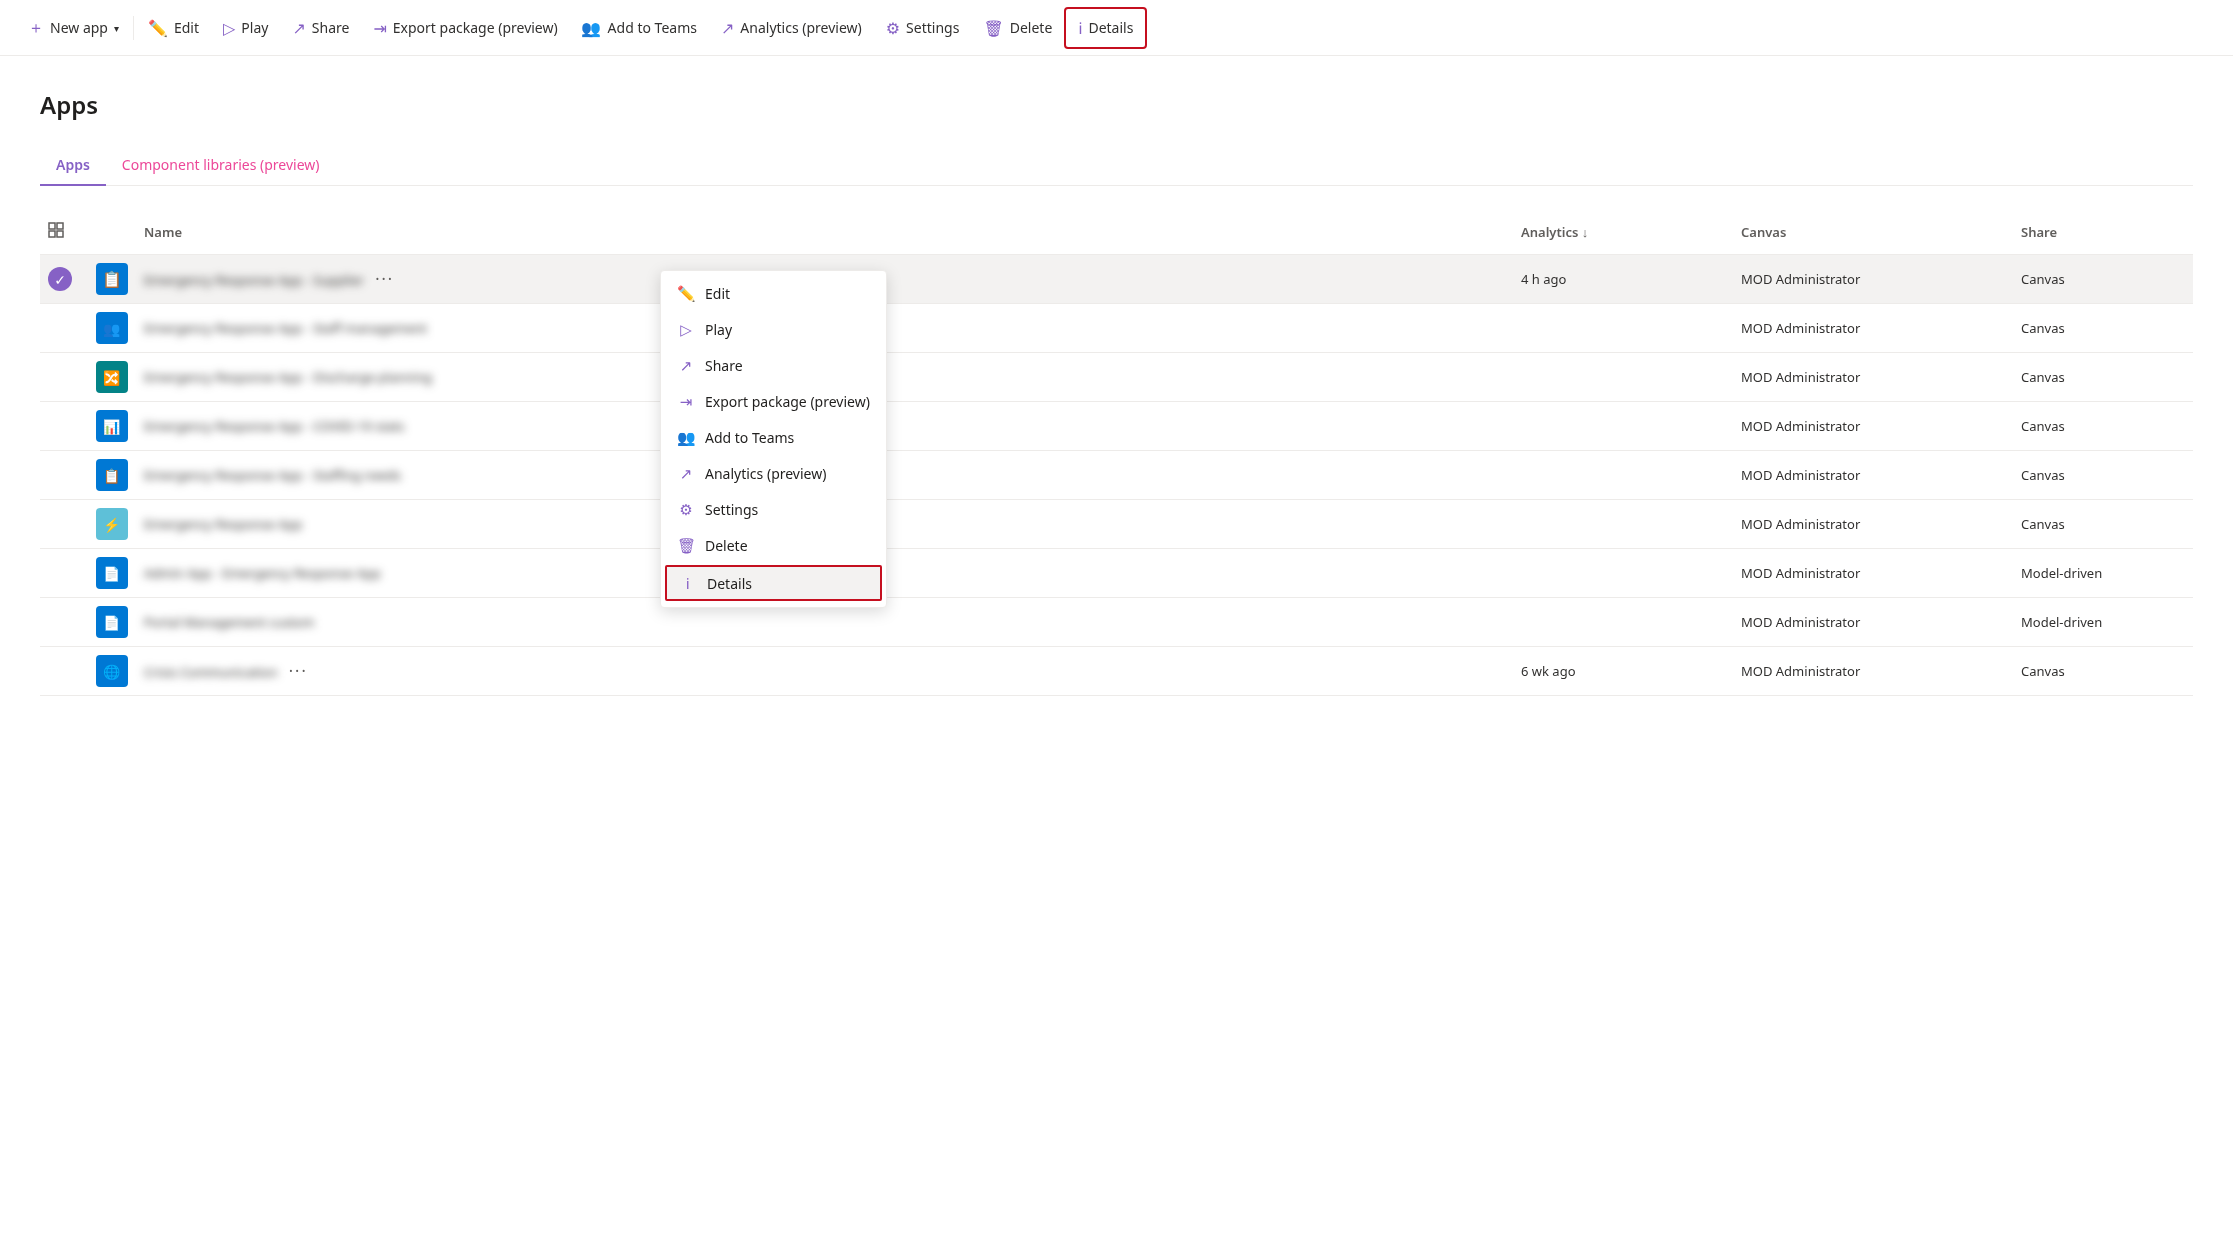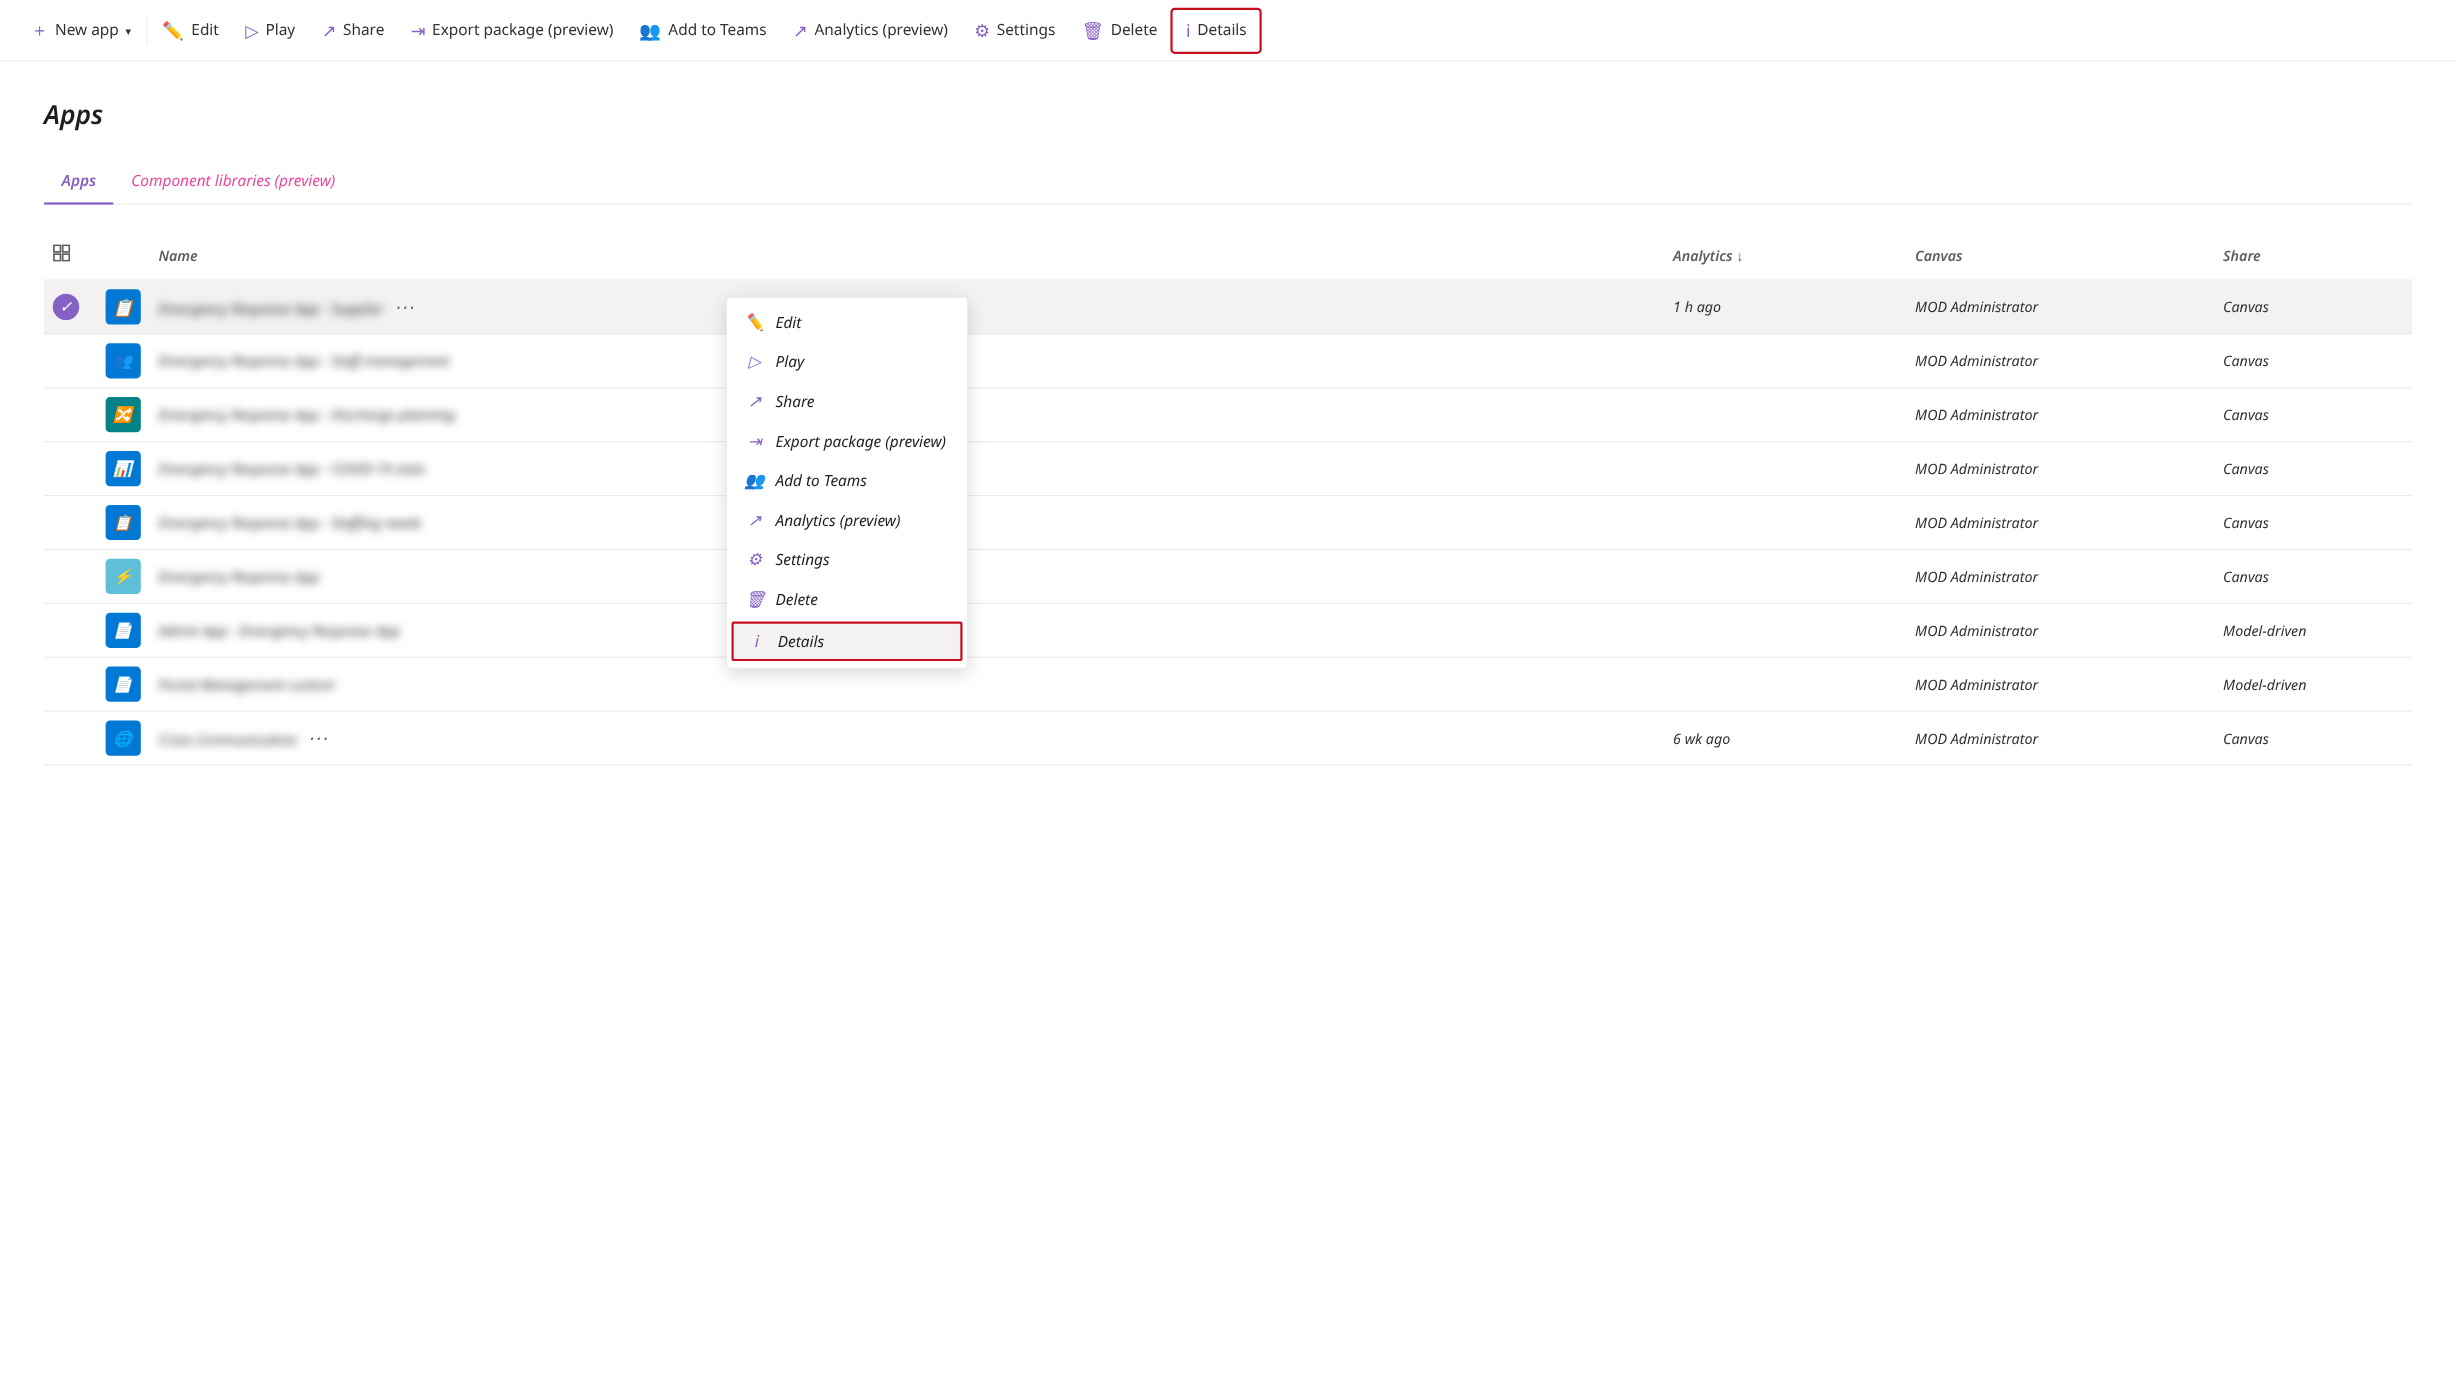--- a/index.html
+++ b/index.html
@@ -44,21 +44,20 @@
       margin: 0 2px;
     }
     .new-app-caret {
       font-size: 10px;
       color: #323130;
     }
 
     
     .page {
       padding: 32px 40px;
-      font-style: italic;
     }
     .page-title {
       font-size: 24px;
       font-weight: 600;
       color: #201f1e;
       margin-bottom: 24px;
     }
 
     
     .tabs {
@@ -272,21 +271,21 @@
       <div class="table-cell">
         <div class="check-icon">✓</div>
       </div>
       <div class="table-cell">
         <div class="app-icon blue">📋</div>
       </div>
       <div class="table-cell">
         <span class="blurred-text">Emergency Response App - Supplier</span>
         <span class="more-btn">···</span>
       </div>
-      <div class="table-cell">1 h ago</div>
+      <div class="table-cell">4 h ago</div>
       <div class="table-cell">MOD Administrator</div>
       <div class="table-cell">Canvas</div>
     </div>
 
     <div class="table-row">
       <div class="table-cell"></div>
       <div class="table-cell">
         <div class="app-icon blue" style="font-size:14px;">👥</div>
       </div>
       <div class="table-cell">

